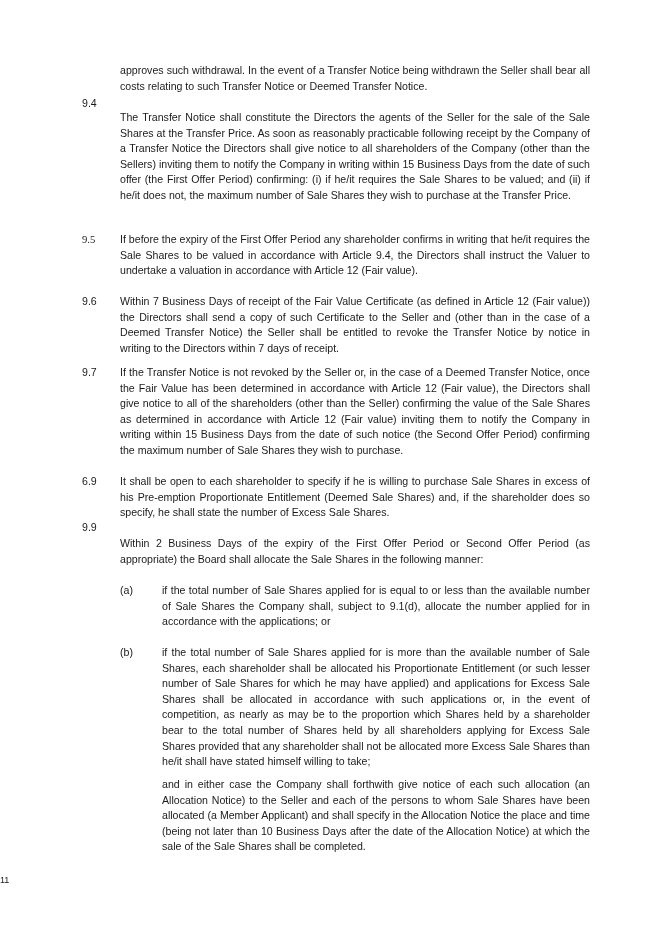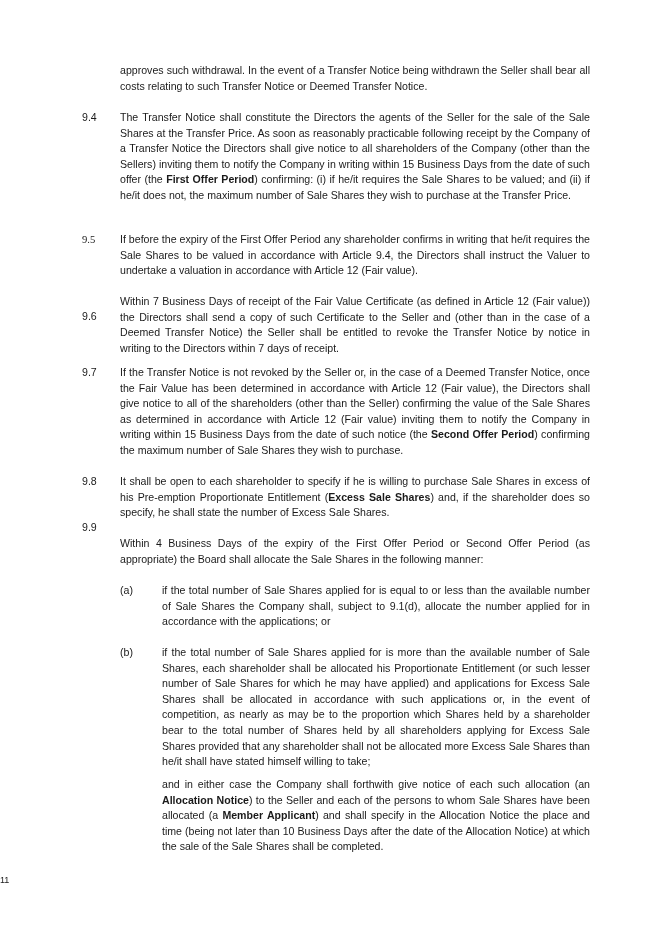--- a/index.html
+++ b/index.html
@@ -6,47 +6,47 @@
     body { width: 670px; height: 947px; position: relative; overflow: hidden; }
     .page {
       position: absolute; left: 0; top: 0; width: 670px; height: 947px;
       font-family: "Liberation Sans", sans-serif;
       font-size: 10.6px; line-height: 15.6px; color: #1a1a1a; border-radius: 13px;
     }
     .para { position: absolute; left: 120px; width: 470px; text-align: justify; }
     .num { position: absolute; left: 82px; }
     .sub { position: absolute; left: 162px; width: 428px; text-align: justify; }
     .subnum { position: absolute; left: 120px; }
-    b { font-weight: bold; }
+    b { font-weight: normal; }
     .pagenum { position: absolute; left: 0; width: 670px; top: 873px; text-align: left; font-size: 9px; }
   </style>
 </head>
 <body>
 
 <div class="page">
 
   <div class="para" style="top:63px;">approves such withdrawal. In the event of a Transfer Notice being withdrawn the Seller shall bear all costs relating to such Transfer Notice or Deemed Transfer Notice.</div>
 
-  <div class="num" style="top:110px;">9.4</div>
+  <div class="num" style="top:96px;">9.4</div>
   <div class="para" style="top:110px;"><span>The Transfer Notice shall constitute the Directors the agents of the Seller for the sale of the Sale Shares at the Transfer Price.  As soon as reasonably practicable following receipt by the Company of a Transfer Notice the Directors shall give notice to all shareholders of the Company (other than the Sellers) inviting them to notify the Company in writing within 15 Business Days from the date of such offer (the </span><b>First Offer Period</b><span>) confirming: (i) if he/it requires the Sale Shares to be valued; and (ii) if he/it does not, the maximum number of Sale Shares they wish to purchase at the Transfer Price.</span></div>
 
   <div class="num" style="top:232px;font-family:Liberation Serif, serif;">9.5</div>
   <div class="para" style="top:232px;">If before the expiry of the First Offer Period any shareholder confirms in writing that he/it requires the Sale Shares to be valued in accordance with Article 9.4, the Directors shall instruct the Valuer to undertake a valuation in accordance with Article 12 (Fair value).</div>
 
-  <div class="num" style="top:294px;margin-top:15px;">9.6</div>
+  <div class="num" style="top:294px;">9.6</div>
   <div class="para" style="top:294px;">Within 7 Business Days of receipt of the Fair Value Certificate (as defined in Article 12 (Fair value)) the Directors shall send a copy of such Certificate to the Seller and (other than in the case of a Deemed Transfer Notice) the Seller shall be entitled to revoke the Transfer Notice by notice in writing to the Directors within 7 days of receipt.</div>
 
   <div class="num" style="top:365px;">9.7</div>
   <div class="para" style="top:365px;"><span>If the Transfer Notice is not revoked by the Seller or, in the case of a Deemed Transfer Notice, once the Fair Value has been determined in accordance with Article 12 (Fair value), the Directors shall give notice to all of the shareholders (other than the Seller) confirming the value of the Sale Shares as determined in accordance with Article 12 (Fair value) inviting them to notify the Company in writing within 15 Business Days from the date of such notice (the </span><b>Second Offer Period</b><span>) confirming the maximum number of Sale Shares they wish to purchase.</span></div>
 
-  <div class="num" style="top:474px;">9.8</div>
-  <div class="para" style="top:474px;"><span>It shall be open to each shareholder to specify if he is willing to purchase Sale Shares in excess of his Pre-emption Proportionate Entitlement (</span><b>Excess Sale Shares</b><span>) and, if the shareholder does so specify, he shall state the number of Excess Sale Shares.</span></div>
+  <div class="num" style="top:474px;">6.9</div>
+  <div class="para" style="top:474px;"><span>It shall be open to each shareholder to specify if he is willing to purchase Sale Shares in excess of his Pre-emption Proportionate Entitlement (</span><b>Deemed Sale Shares</b><span>) and, if the shareholder does so specify, he shall state the number of Excess Sale Shares.</span></div>
 
   <div class="num" style="top:520px;">9.9</div>
-  <div class="para" style="top:536px;">Within 4 Business Days of the expiry of the First Offer Period or Second Offer Period (as appropriate) the Board shall allocate the Sale Shares in the following manner:</div>
+  <div class="para" style="top:536px;">Within 2 Business Days of the expiry of the First Offer Period or Second Offer Period (as appropriate) the Board shall allocate the Sale Shares in the following manner:</div>
 
   <div class="subnum" style="top:583px;">(a)</div>
   <div class="sub" style="top:583px;">if the total number of Sale Shares applied for is equal to or less than the available number of Sale Shares the Company shall, subject to 9.1(d), allocate the number applied for in accordance with the applications; or</div>
 
   <div class="subnum" style="top:645px;">(b)</div>
   <div class="sub" style="top:645px;">if the total number of Sale Shares applied for is more than the available number of Sale Shares, each shareholder shall be allocated his Proportionate Entitlement (or such lesser number of Sale Shares for which he may have applied) and applications for Excess Sale Shares shall be allocated in accordance with such applications or, in the event of competition, as nearly as may be to the proportion which Shares held by a shareholder bear to the total number of Shares held by all shareholders applying for Excess Sale Shares provided that any shareholder shall not be allocated more Excess Sale Shares than he/it shall have stated himself willing to take;</div>
 
   <div class="sub" style="top:777px;"><span>and in either case the Company shall forthwith give notice of each such allocation (an </span><b>Allocation Notice</b><span>) to the Seller and each of the persons to whom Sale Shares have been allocated (a </span><b>Member Applicant</b><span>) and shall specify in the Allocation Notice the place and time (being not later than 10 Business Days after the date of the Allocation Notice) at which the sale of the Sale Shares shall be completed.</span></div>
 
   <div class="pagenum">11</div>

